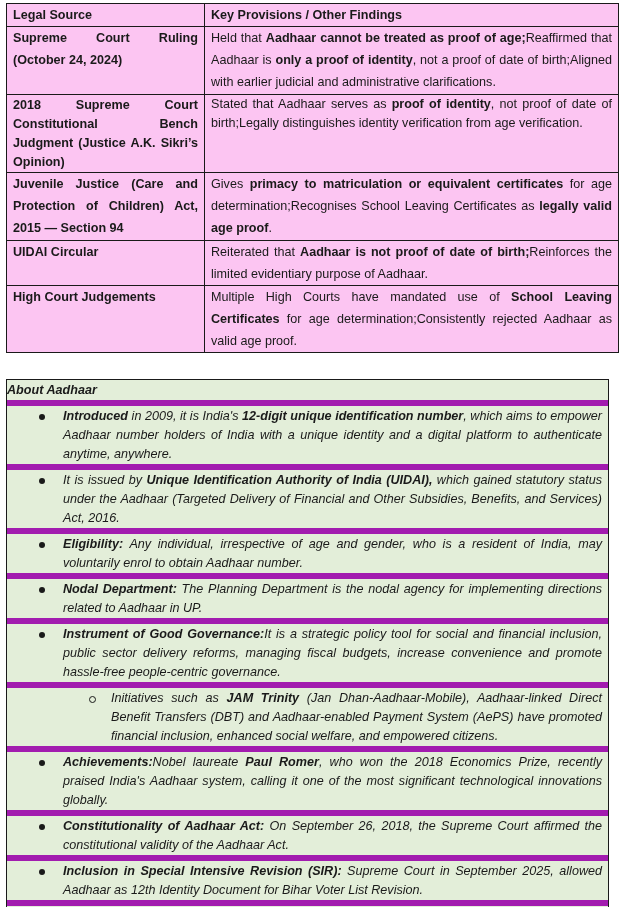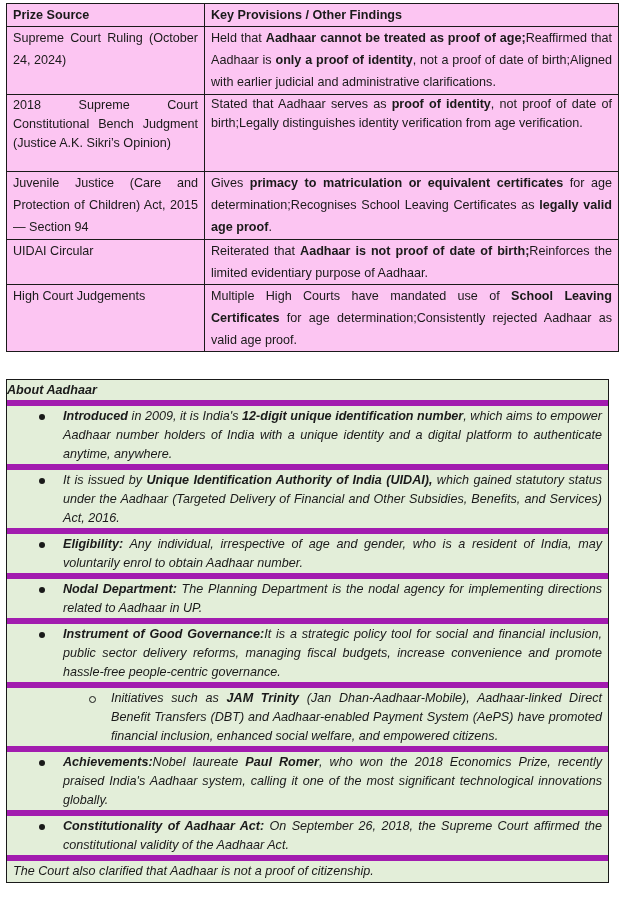--- a/index.html
+++ b/index.html
@@ -11,21 +11,21 @@
     .legal-table {
       position: absolute; left: 6px; top: 3px; width: 613px;
       border-collapse: collapse; background: #fcc5f2;
       font-size: 12.6px; line-height: 22px;
     }
     .legal-table td, .legal-table th {
       border: 1px solid #1a1a1a; padding: 0 6px; vertical-align: top;
       text-align: justify; font-weight: normal;
     }
     .legal-table th { text-align: left; font-weight: bold; height: 22px; }
-    .legal-table td.src { font-weight: normal; width: 185px; }
+    .legal-table td.src { font-weight: bold; width: 185px; }
     .legal-table td.src.r2 { line-height: 19px; padding-top: 1px; }
     .legal-table td.prov.r2 { line-height: 19px; padding-top: 0; }
     .legal-table b { font-weight: bold; }
 
     .about-box {
       position: absolute; left: 6px; top: 379px; width: 601px;
       border: 1px solid #1a1a1a; background: #e3eed9;
       font-style: italic; font-size: 12.6px; line-height: 19px;
     }
     .about-row { border-top: 6px solid #a21caf; position: relative; text-align: justify; }
@@ -43,21 +43,21 @@
     }
     .plain-row { padding: 1px 6px 1px 6px; }
     .about-row b { font-weight: bold; }
   </style>
 </head>
 <body>
 
 <table class="legal-table">
   <tbody>
       <tr>
-    <th>Prize Source</th>
+    <th>Legal Source</th>
     <th>Key Provisions / Other Findings</th>
   </tr>
   <tr style="height:68px">
     <td class="src">Supreme Court Ruling (October 24, 2024)</td>
     <td class="prov"><span>Held that </span><b>Aadhaar cannot be treated as proof of age;</b><span>Reaffirmed that Aadhaar is </span><b>only a proof of identity</b><span>, not a proof of date of birth;Aligned with earlier judicial and administrative clarifications.</span></td>
   </tr>
   <tr style="height:77px">
     <td class="src r2">2018 Supreme Court Constitutional Bench Judgment (Justice A.K. Sikri’s Opinion)</td>
     <td class="prov r2"><span>Stated that Aadhaar serves as </span><b>proof of identity</b><span>, not proof of date of birth;Legally distinguishes identity verification from age verification.</span></td>
   </tr>
@@ -113,15 +113,19 @@
     <span class="dot"></span>
     <b>Achievements:</b><span>Nobel laureate </span><b>Paul Romer</b><span>, who won the 2018 Economics Prize, recently praised India's Aadhaar system, calling it one of the most significant technological innovations globally.</span>
   </div>
 
   <div class="about-row bullet-row" style="height:38px">
     <span class="dot"></span>
     <b>Constitutionality of Aadhaar Act:</b><span> On September 26, 2018, the Supreme Court affirmed the constitutional validity of the Aadhaar Act.</span>
   </div>
 
 
+  <div class="about-row bullet-row" style="height:38px">
+    <span class="dot"></span>
+    <b>Inclusion in Special Intensive Revision (SIR):</b><span> Supreme Court in September 2025, allowed Aadhaar as 12th Identity Document for Bihar Voter List Revision.</span>
+  </div>
 
   <div class="about-row plain-row">The Court also clarified that Aadhaar is not a proof of citizenship.</div>
 </div>
 
 </body></html>

